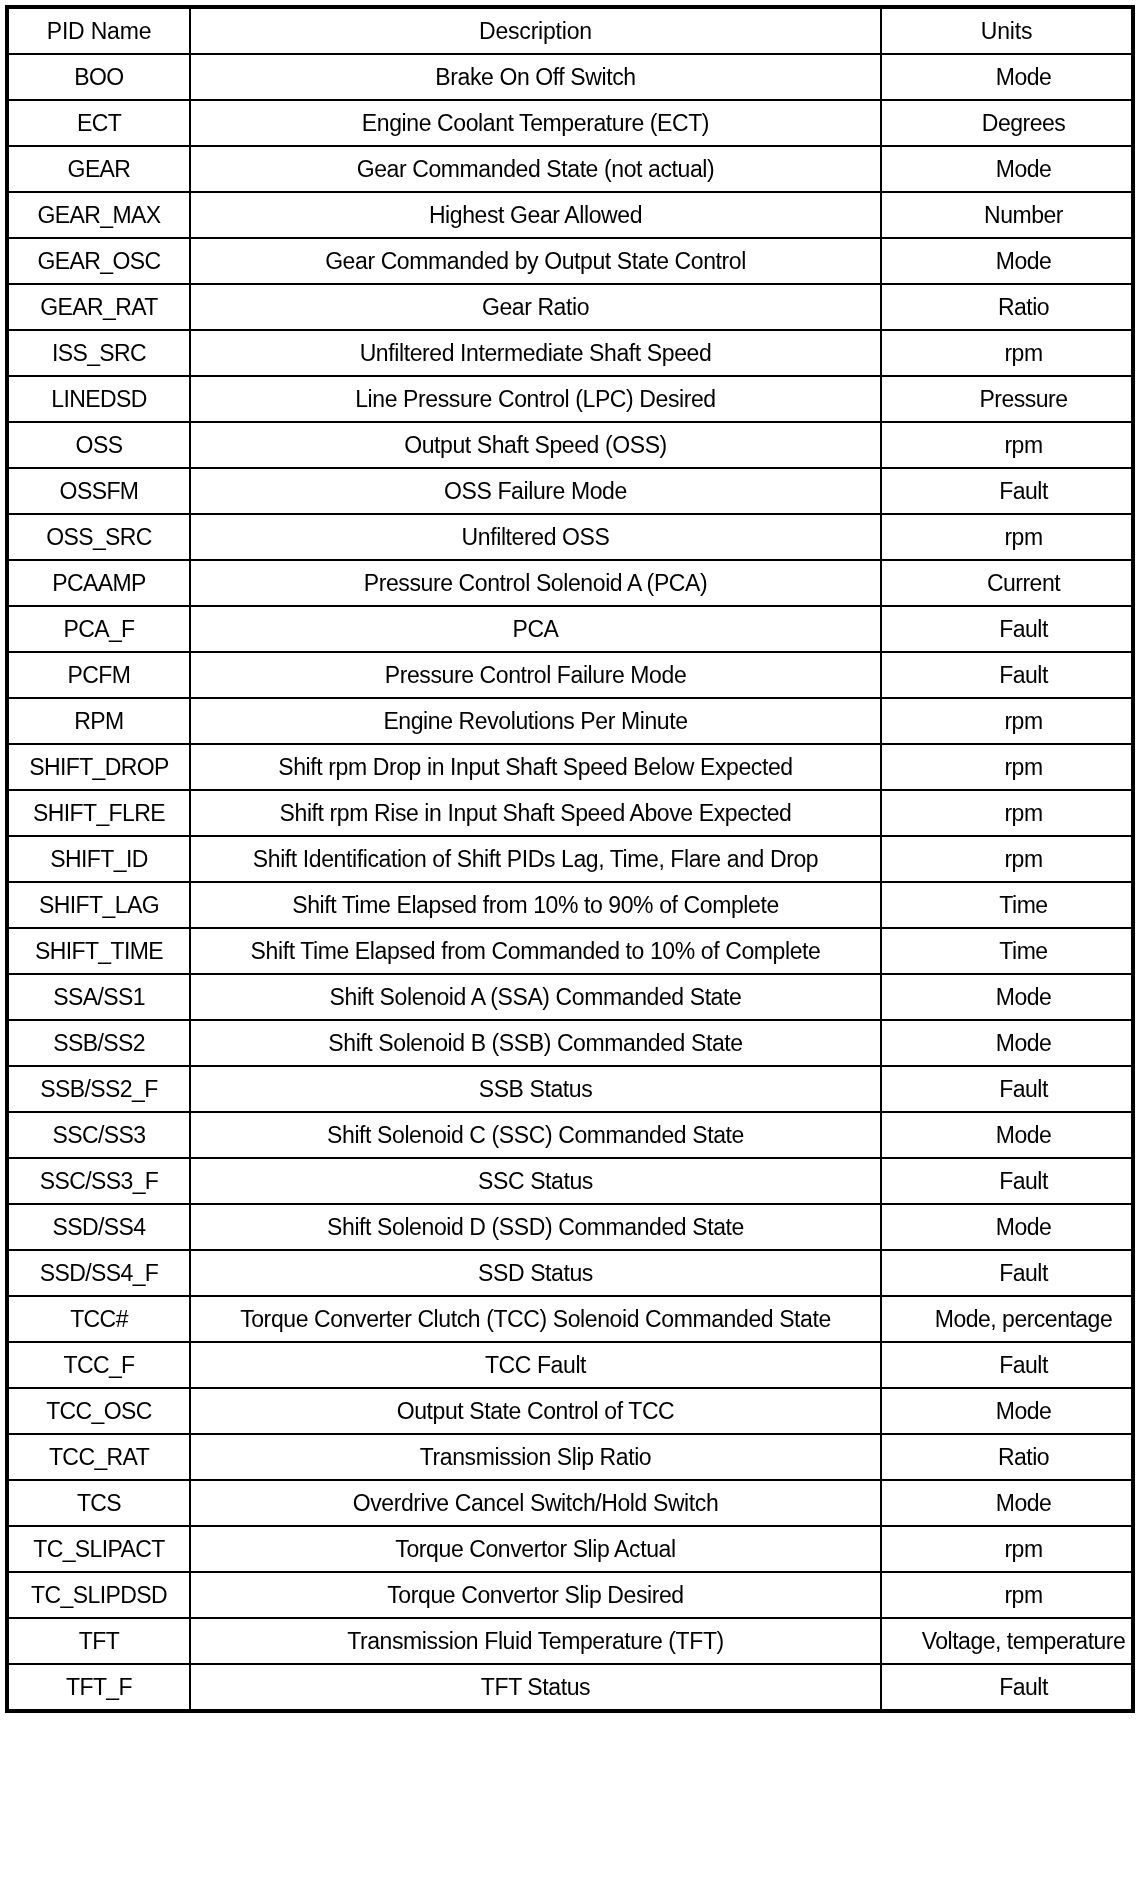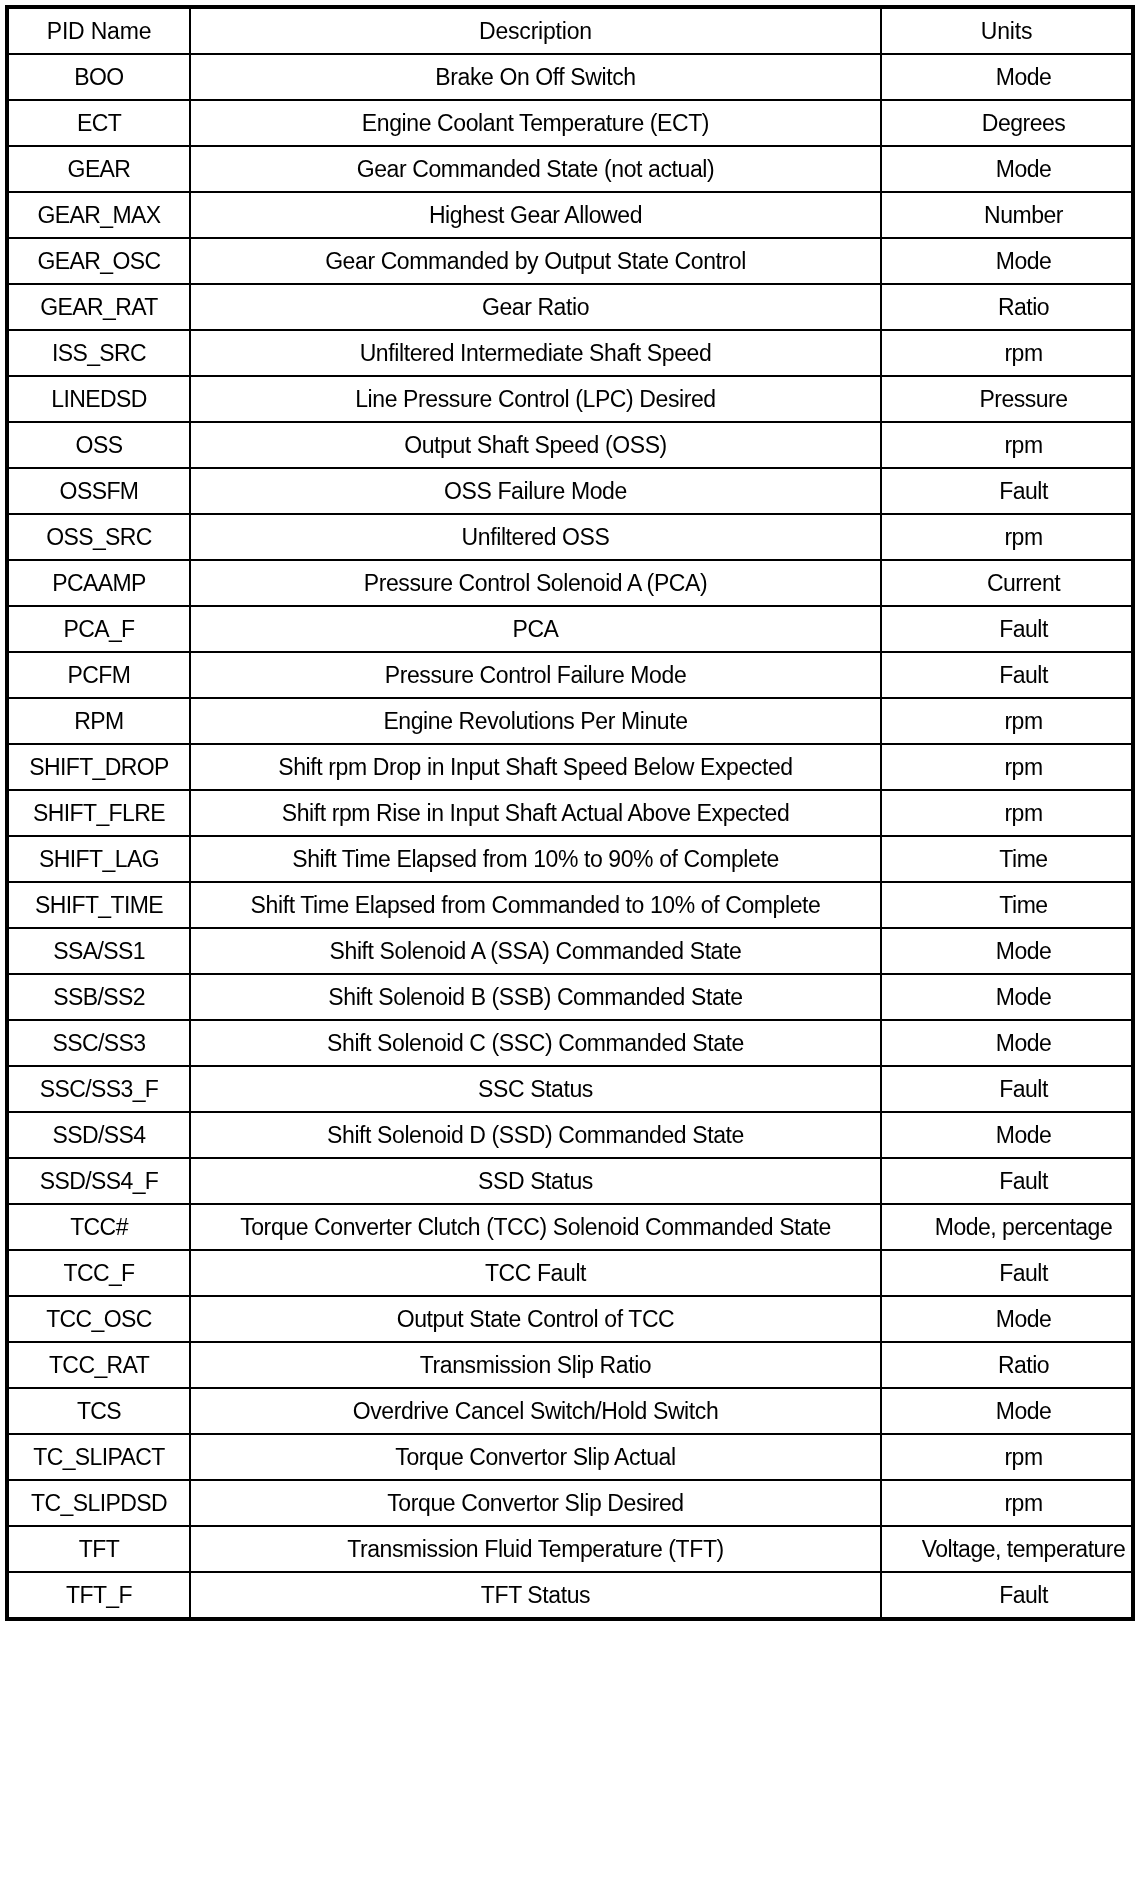--- a/index.html
+++ b/index.html
@@ -147,21 +147,26 @@
         <td class="desc-cell">Engine Revolutions Per Minute</td>
         <td class="units-cell">rpm</td>
       </tr>
       <tr>
         <td class="name-cell">SHIFT_DROP</td>
         <td class="desc-cell">Shift rpm Drop in Input Shaft Speed Below Expected</td>
         <td class="units-cell">rpm</td>
       </tr>
       <tr>
         <td class="name-cell">SHIFT_FLRE</td>
-        <td class="desc-cell">Shift rpm Rise in Input Shaft Actual Above Expected</td>
+        <td class="desc-cell">Shift rpm Rise in Input Shaft Speed Above Expected</td>
+        <td class="units-cell">rpm</td>
+      </tr>
+      <tr>
+        <td class="name-cell">SHIFT_ID</td>
+        <td class="desc-cell">Shift Identification of Shift PIDs Lag, Time, Flare and Drop</td>
         <td class="units-cell">rpm</td>
       </tr>
       <tr>
         <td class="name-cell">SHIFT_LAG</td>
         <td class="desc-cell">Shift Time Elapsed from 10% to 90% of Complete</td>
         <td class="units-cell">Time</td>
       </tr>
       <tr>
         <td class="name-cell">SHIFT_TIME</td>
         <td class="desc-cell">Shift Time Elapsed from Commanded to 10% of Complete</td>
@@ -169,20 +174,25 @@
       </tr>
       <tr>
         <td class="name-cell">SSA/SS1</td>
         <td class="desc-cell">Shift Solenoid A (SSA) Commanded State</td>
         <td class="units-cell">Mode</td>
       </tr>
       <tr>
         <td class="name-cell">SSB/SS2</td>
         <td class="desc-cell">Shift Solenoid B (SSB) Commanded State</td>
         <td class="units-cell">Mode</td>
+      </tr>
+      <tr>
+        <td class="name-cell">SSB/SS2_F</td>
+        <td class="desc-cell">SSB Status</td>
+        <td class="units-cell">Fault</td>
       </tr>
       <tr>
         <td class="name-cell">SSC/SS3</td>
         <td class="desc-cell">Shift Solenoid C (SSC) Commanded State</td>
         <td class="units-cell">Mode</td>
       </tr>
       <tr>
         <td class="name-cell">SSC/SS3_F</td>
         <td class="desc-cell">SSC Status</td>
         <td class="units-cell">Fault</td>

